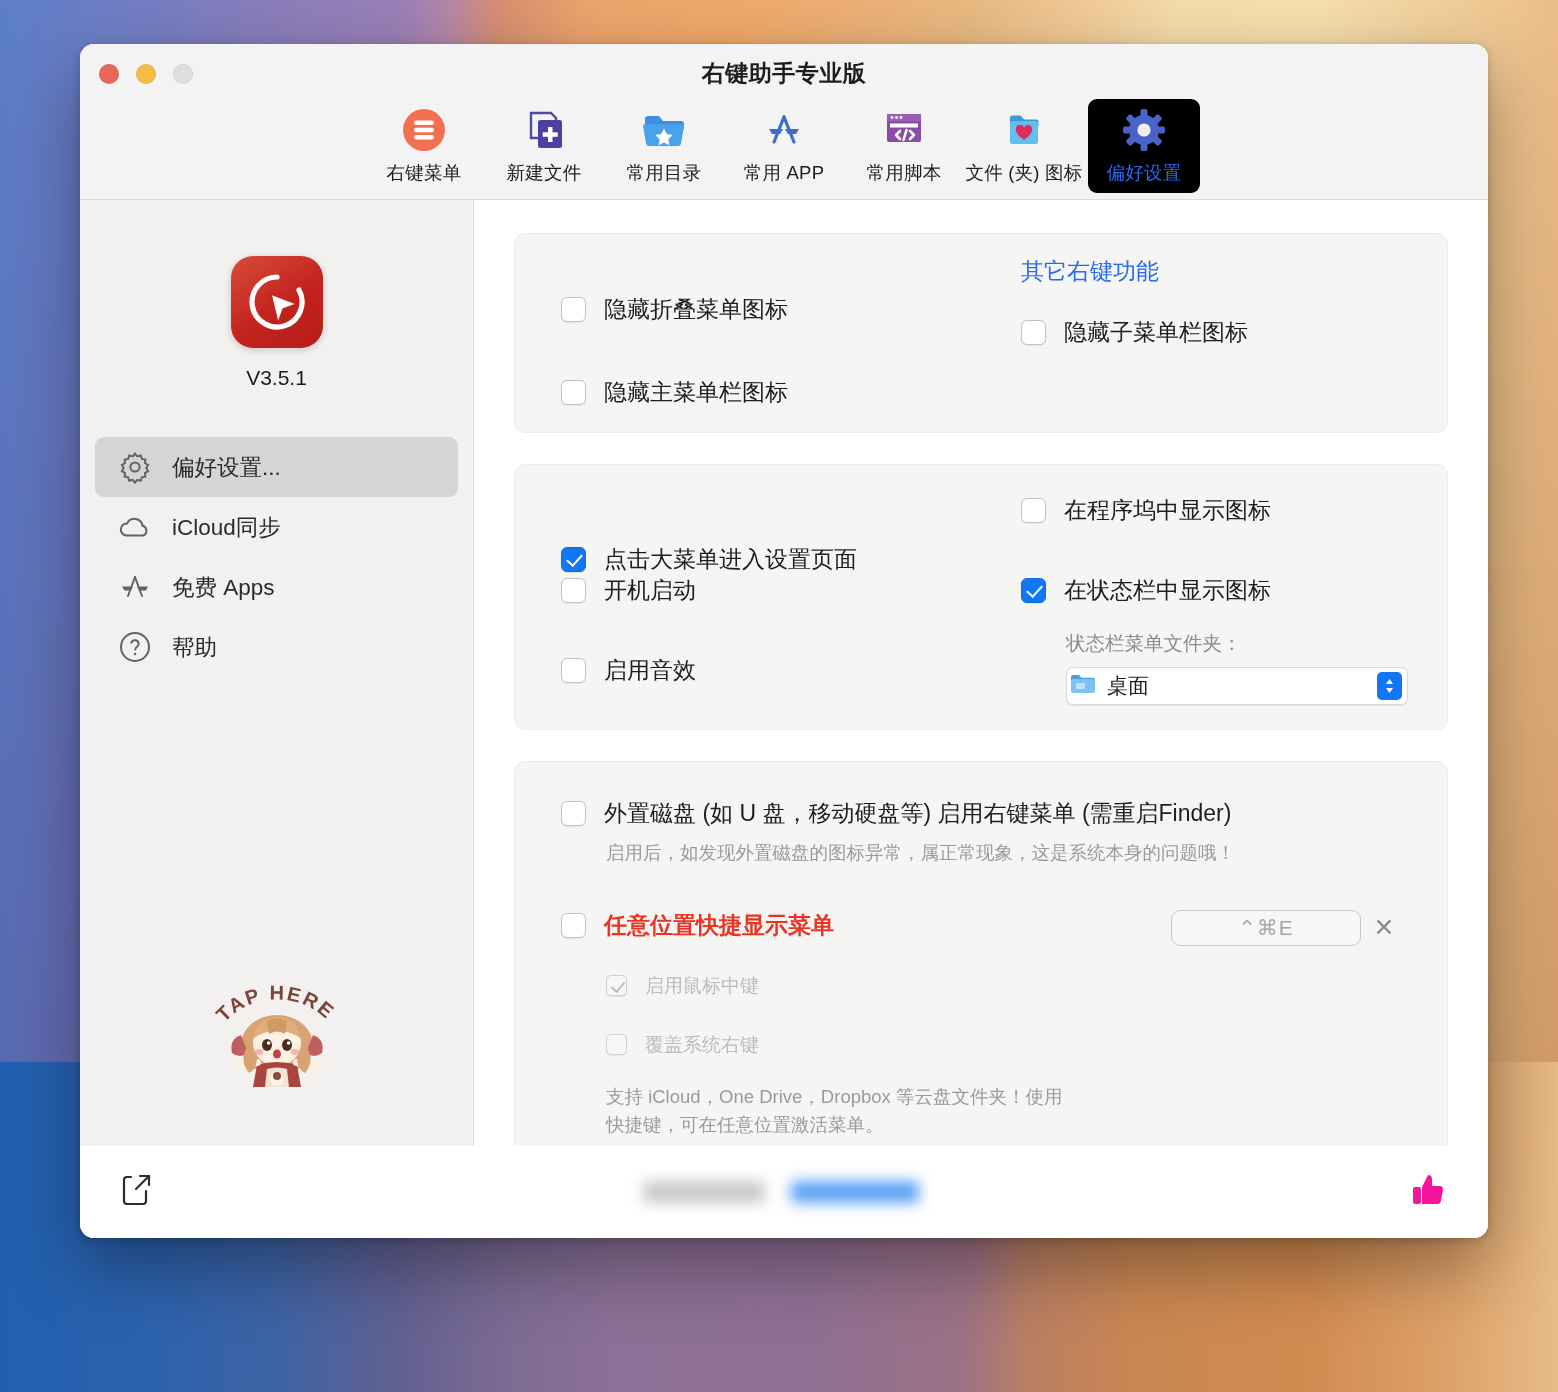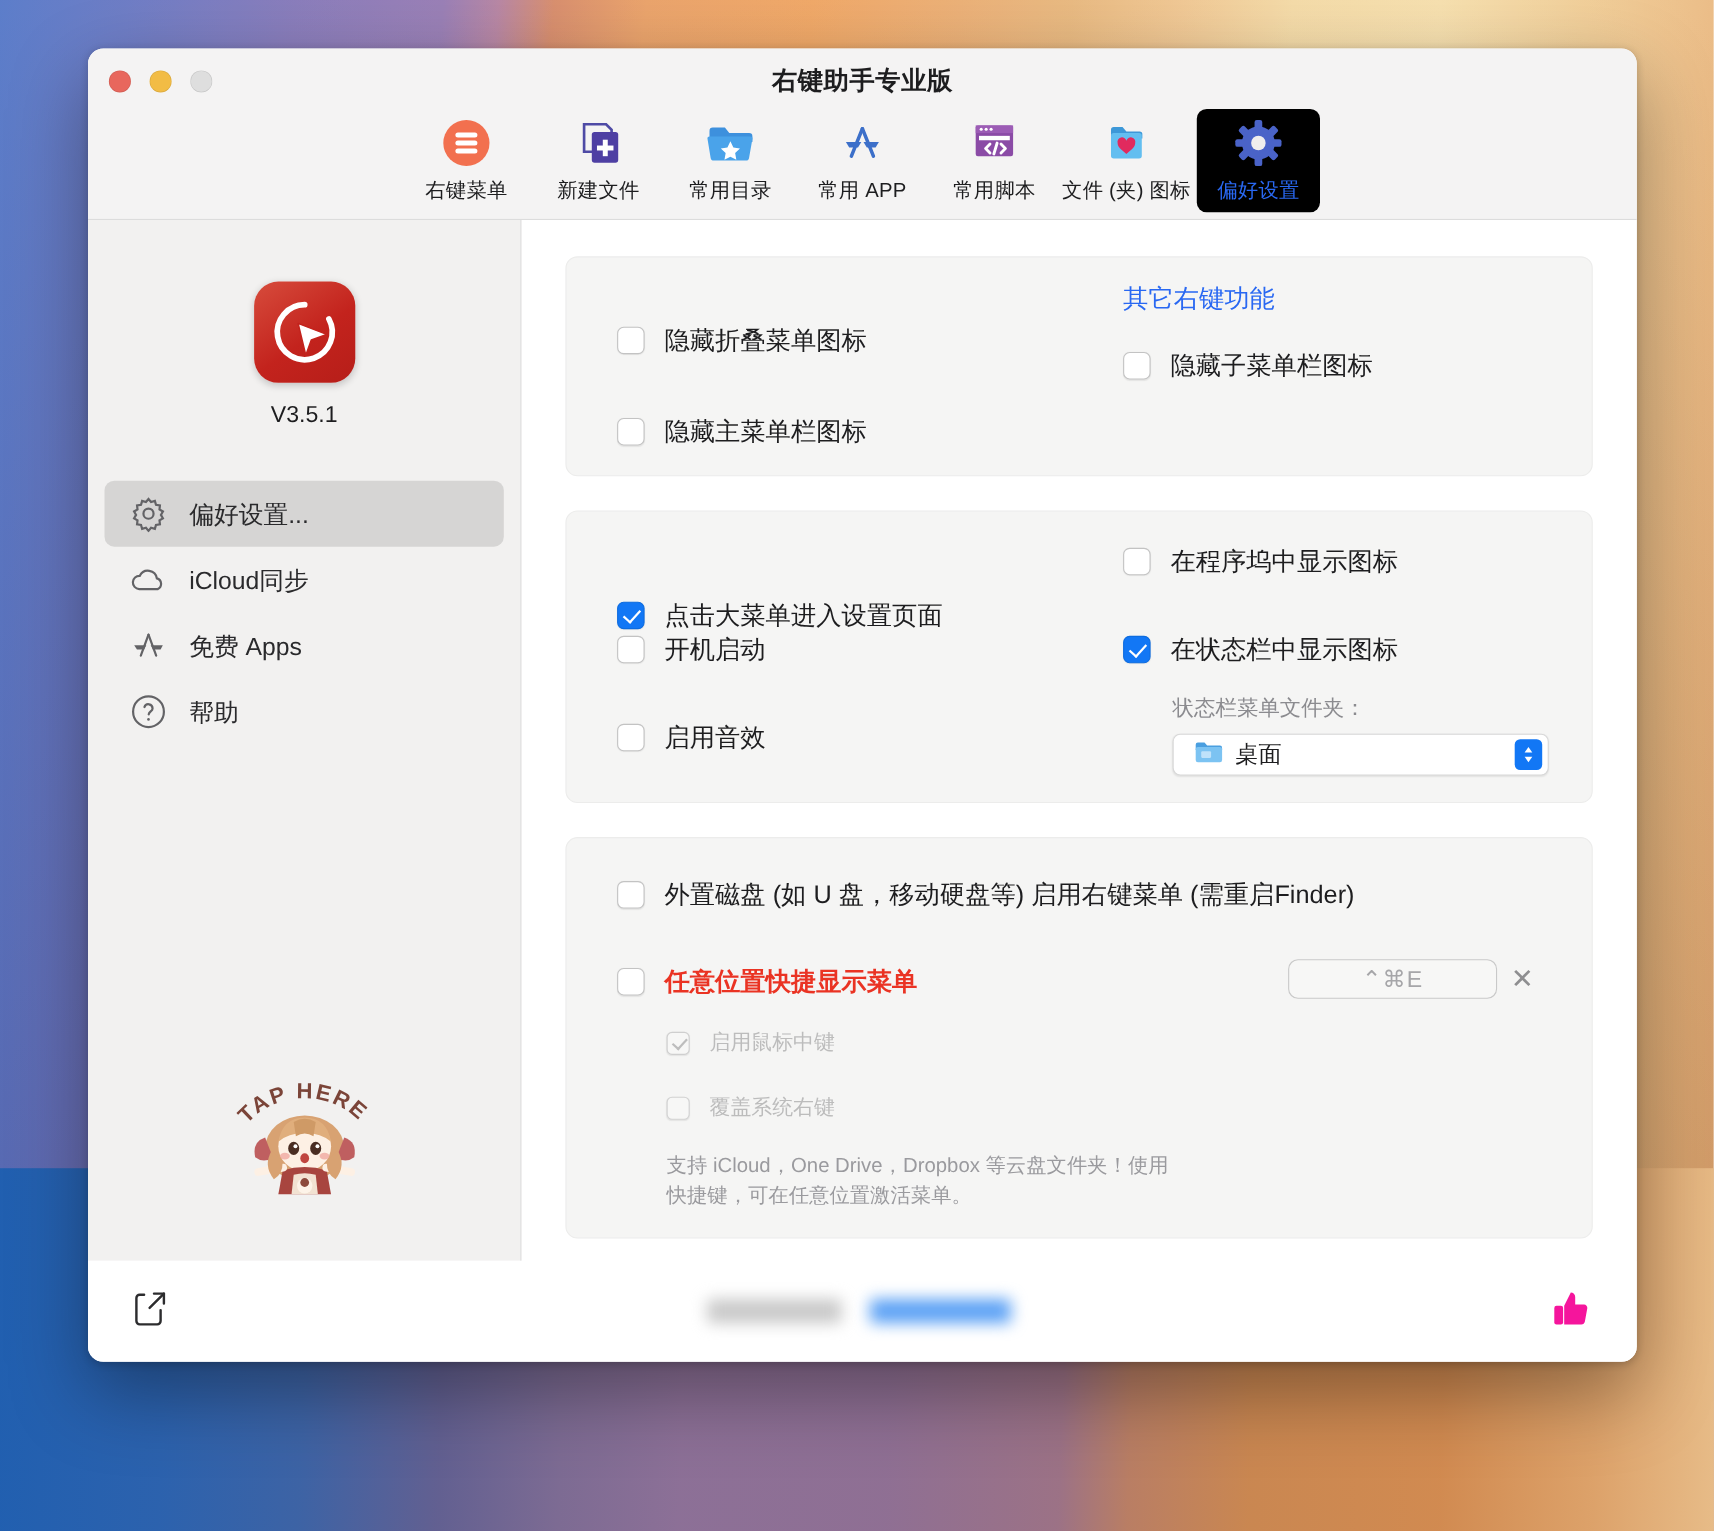--- a/index.html
+++ b/index.html
@@ -259,21 +259,21 @@
   
   .select {
     margin-top: 10px;
     width: 342px;
     height: 38px;
     background: #ffffff;
     border: 1px solid #d8d8d8;
     border-radius: 7px;
     display: flex;
     align-items: center;
-    padding: 0 5px 0 19px;
+    padding: 0 5px 0 3px;
     box-shadow: 0 0.5px 1.5px rgba(0,0,0,.08);
   }
   .select .sel-txt { font-size: 21px; color: #1d1d1f; margin-left: 11px; flex: 1 1 auto; }
   .stepper {
     width: 25px; height: 28px;
     background: #1277f5;
     border-radius: 5px;
     display: flex; flex-direction: column;
     align-items: center; justify-content: center;
     gap: 3px;
@@ -296,21 +296,21 @@
   }
   .clearbtn {
     width: 34px; height: 34px;
     display: flex; align-items: center; justify-content: center;
     color: #8e8e90;
     font-size: 25px;
     background: none;
     border: none;
   }
 
-  .rowline { display: flex; align-items: flex-end; justify-content: space-between; }
+  .rowline { display: flex; align-items: flex-start; justify-content: space-between; }
 
   
   .footer {
     height: 92px;
     background: #ffffff;
     display: flex;
     align-items: center;
     justify-content: space-between;
     padding: 0 40px;
     flex: 0 0 auto;
@@ -627,20 +627,21 @@
             </div>
           </div>
         </div>
 
         <div class="card c3">
 
           <div class="cbrow">
             <span class="cb"></span>
             <span class="cb-label">外置磁盘 (如 U 盘，移动硬盘等) 启用右键菜单 (需重启Finder)</span>
           </div>
+          <div class="hint" style="margin:10px 0 0 45px;">启用后，如发现外置磁盘的图标异常，属正常现象，这是系统本身的问题哦！</div>
 
           <div class="rowline" style="margin-top:43px;">
             <div class="cbrow">
               <span class="cb"></span>
               <span class="cb-label red">任意位置快捷显示菜单</span>
             </div>
             <div class="shortcut-wrap">
               <div class="shortcut">⌃⌘E</div>
               <div class="clearbtn">✕</div>
             </div>

